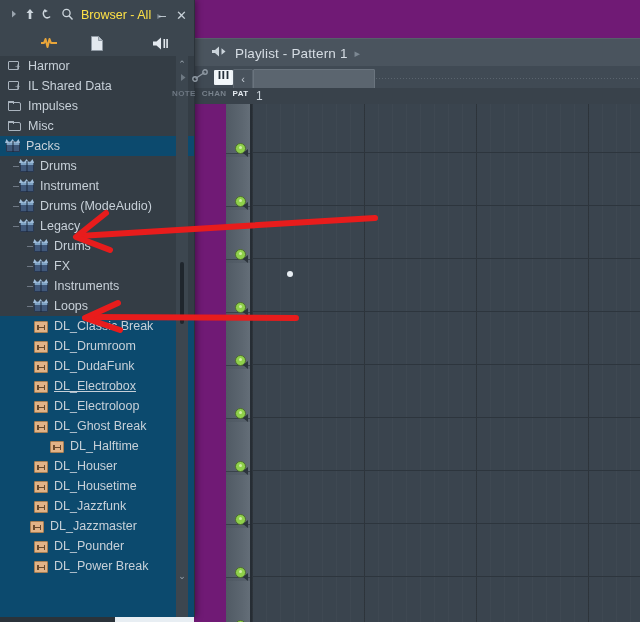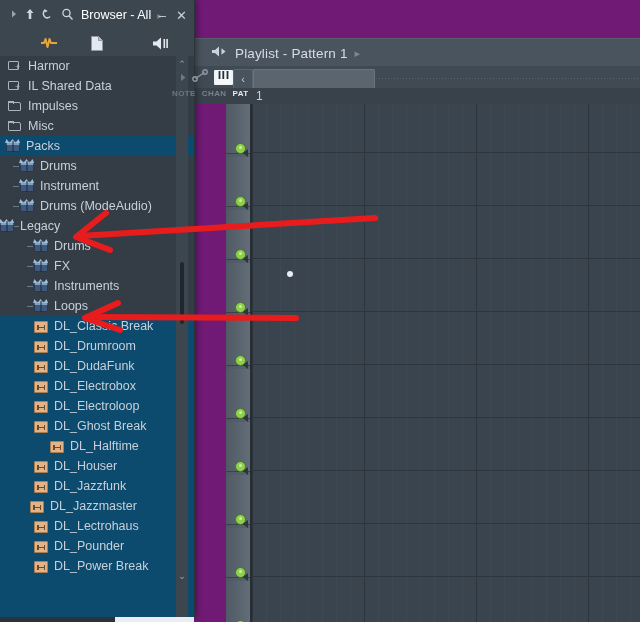--- a/index.html
+++ b/index.html
@@ -60,21 +60,21 @@
   .grid-dot{position:absolute;width:6px;height:6px;border-radius:50%;background:#e8eef3;}
 
   
   #browser{position:absolute;left:0;top:0;width:194px;height:617px;
            background:#3c464f;border-right:1px solid #2b333a;
            box-shadow:2px 0 6px rgba(0,0,0,.35);}
 
   .bw-titlebar{height:30px;background:#3c464f;display:flex;align-items:center;position:relative;}
   .bw-nav{display:flex;align-items:center;gap:7px;padding-left:10px;color:#c3ccd4;}
   .bw-nav span{font-size:12px;line-height:1;}
-  .bw-title{color:#ffffff;font-size:12.5px;margin-left:7px;white-space:nowrap;}
+  .bw-title{color:#fde047;font-size:12.5px;margin-left:7px;white-space:nowrap;}
   .bw-title-arrow{color:#78838e;font-size:10px;margin-left:6px;}
   .bw-winbtns{position:absolute;right:7px;top:0;height:30px;display:flex;align-items:center;gap:10px;}
   .bw-winbtns span{color:#c9d2d9;font-size:13px;line-height:1;cursor:default;}
 
   .bw-iconbar{height:26px;background:#3c464f;position:relative;}
   .bw-ic{position:absolute;top:2px;width:22px;height:22px;display:flex;align-items:center;justify-content:center;}
 
   .bw-list{position:absolute;left:0;top:56px;width:194px;height:561px;
            background:#0c4a6e;overflow:hidden;}
   .bw-inner{position:relative;width:194px;}
@@ -318,21 +318,21 @@
           <div class="node dark" style="padding-left: 20px;">
             <span class="tick" style="left: 13px;"></span>
             <span class="ico pack"></span>
             <span class="lbl">Instrument</span>
           </div>
           <div class="node dark" style="padding-left: 20px;">
             <span class="tick" style="left: 13px;"></span>
             <span class="ico pack"></span>
             <span class="lbl">Drums (ModeAudio)</span>
           </div>
-          <div class="node dark" style="">
+          <div class="node dark" style="padding-left: 20px;">
             <span class="tick" style="left: 13px;"></span>
             <span class="ico pack"></span>
             <span class="lbl">Legacy</span>
           </div>
           <div class="node dark" style="padding-left: 34px;">
             <span class="tick" style="left: 27px;"></span>
             <span class="ico pack"></span>
             <span class="lbl">Drums</span>
           </div>
           <div class="node dark" style="padding-left: 34px;">
@@ -361,21 +361,21 @@
               <i class="clipbar"></i>
             </span>
             <span class="lbl">DL_Drumroom</span>
           </div>
           <div class="node" style="padding-left: 34px;">
             <span class="ico clip">
               <i class="clipbar"></i>
             </span>
             <span class="lbl">DL_DudaFunk</span>
           </div>
-          <div class="node" style="padding-left: 34px;">
+          <div class="node" style="padding-left: 34px; text-decoration: underline;">
             <span class="ico clip">
               <i class="clipbar"></i>
             </span>
             <span class="lbl">DL_Electrobox</span>
           </div>
           <div class="node" style="padding-left: 34px;">
             <span class="ico clip">
               <i class="clipbar"></i>
             </span>
             <span class="lbl">DL_Electroloop</span>
@@ -395,33 +395,33 @@
           <div class="node" style="padding-left: 34px;">
             <span class="ico clip">
               <i class="clipbar"></i>
             </span>
             <span class="lbl">DL_Houser</span>
           </div>
           <div class="node" style="padding-left: 34px;">
             <span class="ico clip">
               <i class="clipbar"></i>
             </span>
+            <span class="lbl">DL_Housetime</span>
+          </div>
+          <div class="node" style="padding-left: 34px;">
+            <span class="ico clip">
+              <i class="clipbar"></i>
+            </span>
             <span class="lbl">DL_Jazzfunk</span>
           </div>
           <div class="node" style="padding-left: 30px;">
             <span class="ico clip">
               <i class="clipbar"></i>
             </span>
             <span class="lbl">DL_Jazzmaster</span>
-          </div>
-          <div class="node" style="padding-left: 34px;">
-            <span class="ico clip">
-              <i class="clipbar"></i>
-            </span>
-            <span class="lbl">DL_Lectrohaus</span>
           </div>
           <div class="node" style="padding-left: 34px;">
             <span class="ico clip">
               <i class="clipbar"></i>
             </span>
             <span class="lbl">DL_Pounder</span>
           </div>
           <div class="node" style="padding-left: 34px;">
             <span class="ico clip">
               <i class="clipbar"></i>

